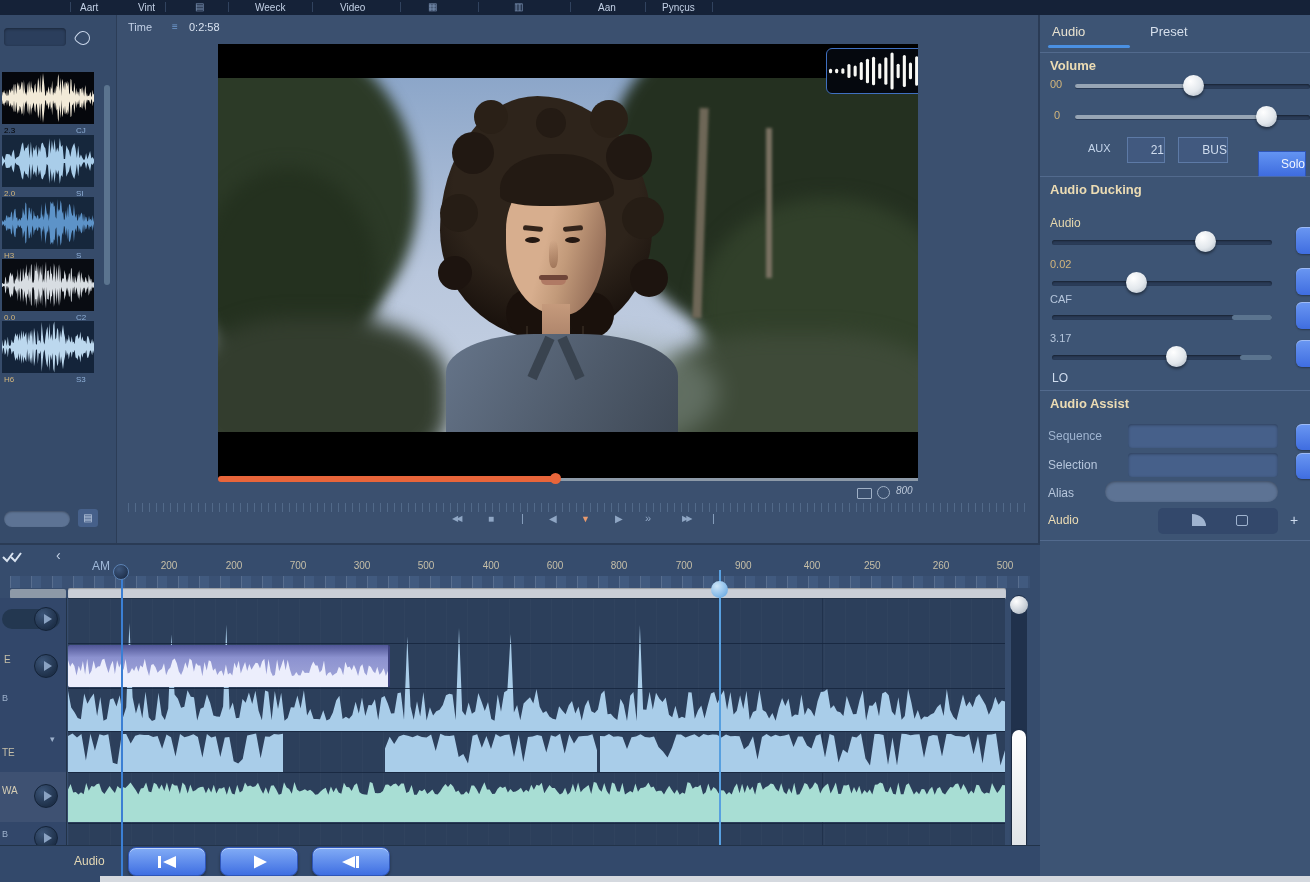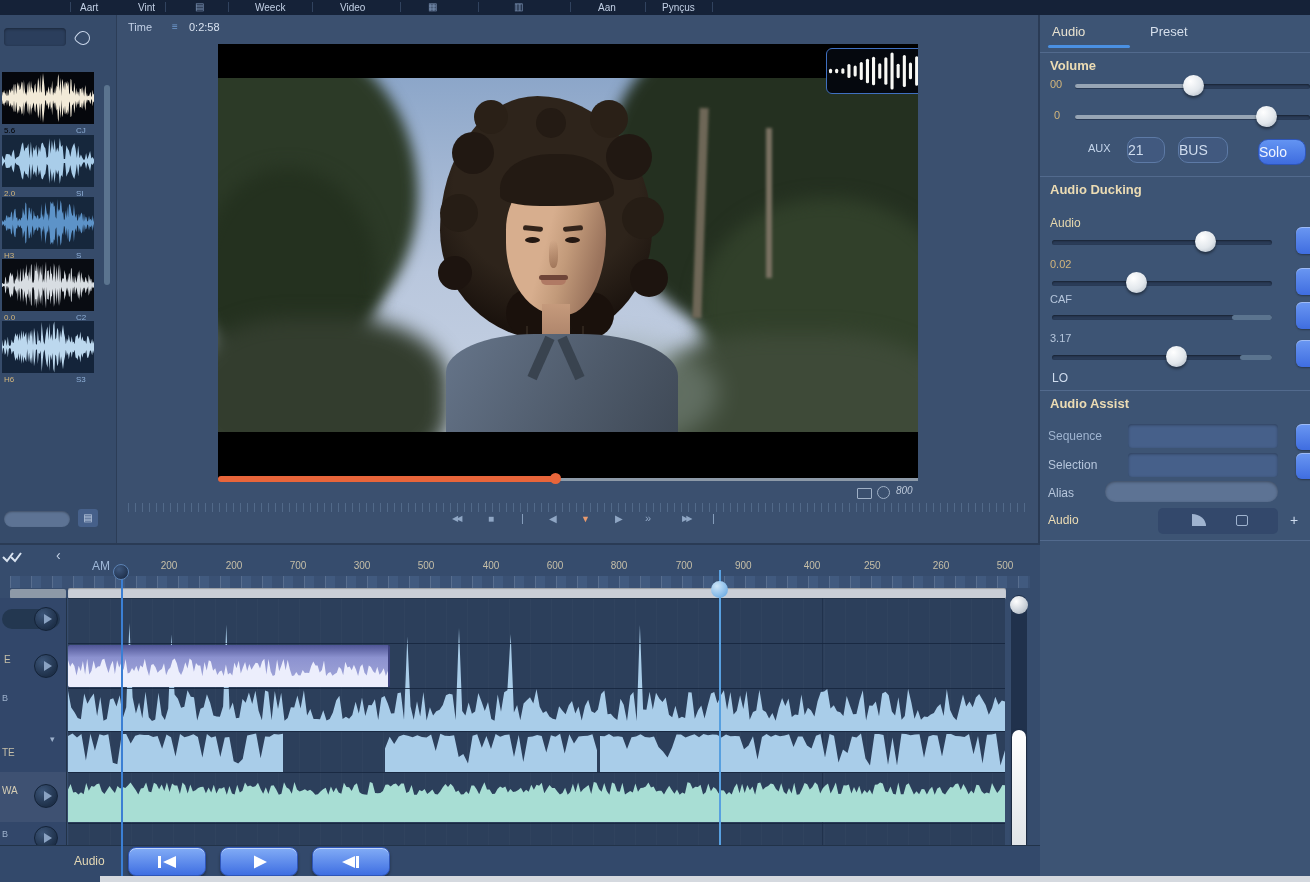--- a/index.html
+++ b/index.html
@@ -9,22 +9,22 @@
   .lb{position:absolute;white-space:nowrap;line-height:1}
   .cream{color:#ecdcb4}.gold{color:#d2b57c}.blu{color:#b6c6dc}.mut{color:#9fb4d0}.lt{color:#cfdcee}
   .track{position:absolute;height:5px;border-radius:3px;background:#2a3c58;box-shadow:inset 0 1px 2px rgba(0,0,0,.45)}
   .tfill{position:absolute;height:4px;border-radius:2px;background:#97a5b5}
   .ball{position:absolute;width:21px;height:21px;border-radius:50%;
         background:radial-gradient(circle at 35% 30%,#ffffff,#e2e7ec 55%,#a8b2bd);
         box-shadow:0 2px 3px rgba(0,0,0,.45)}
   .sbtn{position:absolute;width:24px;height:27px;border-radius:6px;
         background:linear-gradient(180deg,#6a97f2,#3f6de0);
         box-shadow:inset 0 1px 0 rgba(255,255,255,.35),0 1px 2px rgba(0,0,0,.35)}
-  .btn{position:absolute;border-radius:10px;background:#41597f;border:1px solid #5d7aa6;
-       color:#cfdcee;font-size:14px;text-align:left;box-sizing:border-box}
+  .btn{position:absolute;border-radius:0;background:#41597f;border:1px solid #5d7aa6;
+       color:#cfdcee;font-size:12px;text-align:right;box-sizing:border-box}
   .hdiv{position:absolute;left:1040px;width:270px;height:1px;background:rgba(96,122,158,.6)}
   .field{position:absolute;background:#46608a;border-radius:4px;box-shadow:inset 0 1px 3px rgba(0,0,0,.35)}
   .playc{position:absolute;width:24px;height:24px;border-radius:50%;
          background:radial-gradient(circle at 35% 30%,#3c5578,#1e3049 72%);
          border:1px solid #142338;box-sizing:border-box}
   .playc i{position:absolute;left:9px;top:6px;width:0;height:0;border-left:8px solid #8aa2c2;
            border-top:5px solid transparent;border-bottom:5px solid transparent}
   .lane-sep{position:absolute;left:68px;width:937px;height:1px;background:rgba(22,38,62,.85)}
   .bigbtn{position:absolute;width:78px;height:29px;border-radius:8px;
           background:linear-gradient(180deg,#82acf6,#3f6fe2);border:1px solid #2e55b8;
@@ -63,21 +63,21 @@
 
   <div class="abs" style="left:0;top:15px;width:116px;height:530px;background:#364b6a;border-right:1px solid #2c3d57">
     <div class="abs" style="left:4px;top:13px;width:62px;height:18px;background:#2b3e5c;border-radius:4px;box-shadow:inset 0 1px 3px rgba(0,0,0,.4)"></div>
     <div class="abs" style="left:76px;top:16px;width:12px;height:12px;border:1.5px solid #c9d6ea;border-radius:50% 50% 50% 4px;transform:rotate(40deg)"></div>
 
     <div class="wavebox" style="left:2px;top:57px;width:92px;height:52px;background:#05070c">
         <svg viewBox="0 0 92 52" preserveAspectRatio="none" style="position: absolute; left: 0px; top: 0px; width: 100%; height: 100%;">
           <path d="M0 26.0 L0.0 24.3 L0.7 19.8 L1.4 20.7 L2.1 18.0 L2.8 21.2 L3.5 21.3 L4.2 24.2 L5.0 18.0 L5.7 23.8 L6.4 23.3 L7.1 18.5 L7.8 17.3 L8.5 21.3 L9.2 16.3 L9.9 19.6 L10.6 18.0 L11.3 11.6 L12.0 23.6 L12.7 12.5 L13.4 12.3 L14.2 22.2 L14.9 15.4 L15.6 9.9 L16.3 14.8 L17.0 10.8 L17.7 18.3 L18.4 16.7 L19.1 13.5 L19.8 9.6 L20.5 11.1 L21.2 21.9 L21.9 7.7 L22.6 16.3 L23.4 22.5 L24.1 19.5 L24.8 23.8 L25.5 13.7 L26.2 10.0 L26.9 20.8 L27.6 8.3 L28.3 20.4 L29.0 8.7 L29.7 15.2 L30.4 16.5 L31.1 19.7 L31.8 21.5 L32.6 13.8 L33.3 11.3 L34.0 19.0 L34.7 20.7 L35.4 14.3 L36.1 5.7 L36.8 8.9 L37.5 21.2 L38.2 2.5 L38.9 19.3 L39.6 20.8 L40.3 8.8 L41.0 1.0 L41.8 8.6 L42.5 15.1 L43.2 23.0 L43.9 23.9 L44.6 18.0 L45.3 20.9 L46.0 17.6 L46.7 14.3 L47.4 19.0 L48.1 22.8 L48.8 14.6 L49.5 17.3 L50.2 8.4 L51.0 23.8 L51.7 20.0 L52.4 21.5 L53.1 15.1 L53.8 22.0 L54.5 13.3 L55.2 15.3 L55.9 4.9 L56.6 2.1 L57.3 19.0 L58.0 12.7 L58.7 5.8 L59.4 24.0 L60.2 6.8 L60.9 9.2 L61.6 17.0 L62.3 9.4 L63.0 18.4 L63.7 9.4 L64.4 11.9 L65.1 8.8 L65.8 14.5 L66.5 9.4 L67.2 22.4 L67.9 20.9 L68.6 6.7 L69.4 8.1 L70.1 19.7 L70.8 18.4 L71.5 21.6 L72.2 10.5 L72.9 15.6 L73.6 23.6 L74.3 15.4 L75.0 22.8 L75.7 19.3 L76.4 20.3 L77.1 24.6 L77.8 16.2 L78.6 17.3 L79.3 15.9 L80.0 21.7 L80.7 14.7 L81.4 19.7 L82.1 24.4 L82.8 16.9 L83.5 13.1 L84.2 24.4 L84.9 20.5 L85.6 24.6 L86.3 23.6 L87.0 24.2 L87.8 21.8 L88.5 19.7 L89.2 23.9 L89.9 25.0 L90.6 17.8 L91.3 22.6 L92.0 21.9 L92.0 30.1 L91.3 29.4 L90.6 34.2 L89.9 27.0 L89.2 28.1 L88.5 32.3 L87.8 30.2 L87.0 27.8 L86.3 28.4 L85.6 27.4 L84.9 31.5 L84.2 27.6 L83.5 38.9 L82.8 35.1 L82.1 27.6 L81.4 32.3 L80.7 37.3 L80.0 30.3 L79.3 36.1 L78.6 34.7 L77.8 35.8 L77.1 27.4 L76.4 31.7 L75.7 32.7 L75.0 29.2 L74.3 36.6 L73.6 28.4 L72.9 36.4 L72.2 41.5 L71.5 30.4 L70.8 33.6 L70.1 32.3 L69.4 43.9 L68.6 45.3 L67.9 31.1 L67.2 29.6 L66.5 42.6 L65.8 37.5 L65.1 43.2 L64.4 40.1 L63.7 42.6 L63.0 33.6 L62.3 42.6 L61.6 35.0 L60.9 42.8 L60.2 45.2 L59.4 28.0 L58.7 46.2 L58.0 39.3 L57.3 33.0 L56.6 49.9 L55.9 47.1 L55.2 36.7 L54.5 38.7 L53.8 30.0 L53.1 36.9 L52.4 30.5 L51.7 32.0 L51.0 28.2 L50.2 43.6 L49.5 34.7 L48.8 37.4 L48.1 29.2 L47.4 33.0 L46.7 37.7 L46.0 34.4 L45.3 31.1 L44.6 34.0 L43.9 28.1 L43.2 29.0 L42.5 36.9 L41.8 43.4 L41.0 51.0 L40.3 43.2 L39.6 31.2 L38.9 32.7 L38.2 49.5 L37.5 30.8 L36.8 43.1 L36.1 46.3 L35.4 37.7 L34.7 31.3 L34.0 33.0 L33.3 40.7 L32.6 38.2 L31.8 30.5 L31.1 32.3 L30.4 35.5 L29.7 36.8 L29.0 43.3 L28.3 31.6 L27.6 43.7 L26.9 31.2 L26.2 42.0 L25.5 38.3 L24.8 28.2 L24.1 32.5 L23.4 29.5 L22.6 35.7 L21.9 44.3 L21.2 30.1 L20.5 40.9 L19.8 42.4 L19.1 38.5 L18.4 35.3 L17.7 33.7 L17.0 41.2 L16.3 37.2 L15.6 42.1 L14.9 36.6 L14.2 29.8 L13.4 39.7 L12.7 39.5 L12.0 28.4 L11.3 40.4 L10.6 34.0 L9.9 32.4 L9.2 35.7 L8.5 30.7 L7.8 34.7 L7.1 33.5 L6.4 28.7 L5.7 28.2 L5.0 34.0 L4.2 27.8 L3.5 30.7 L2.8 30.8 L2.1 34.0 L1.4 31.3 L0.7 32.2 L0.0 27.7 Z" fill="#f2ead8"></path>
         </svg>
       </div>
-    <span class="lb" style="left:4px;top:112px;font-size:8px">5.6</span>
+    <span class="lb" style="left:4px;top:112px;font-size:8px">2.3</span>
     <span class="lb" style="left:76px;top:112px;font-size:8px;color:#8fb0d8">CJ</span>
 
     <div class="wavebox" style="left:2px;top:120px;width:92px;height:52px;background:#16273c">
         <svg viewBox="0 0 92 52" preserveAspectRatio="none" style="position: absolute; left: 0px; top: 0px; width: 100%; height: 100%;">
           <path d="M0 26.0 L0.0 20.4 L1.3 23.0 L2.6 25.2 L3.9 19.3 L5.3 18.9 L6.6 19.3 L7.9 19.5 L9.2 21.9 L10.5 17.1 L11.8 14.6 L13.1 24.6 L14.5 22.6 L15.8 21.9 L17.1 21.1 L18.4 16.1 L19.7 9.5 L21.0 7.3 L22.3 16.5 L23.7 12.6 L25.0 12.9 L26.3 8.5 L27.6 23.4 L28.9 6.6 L30.2 23.1 L31.5 12.0 L32.9 16.0 L34.2 9.7 L35.5 22.2 L36.8 11.5 L38.1 16.9 L39.4 8.8 L40.7 7.4 L42.1 11.4 L43.4 13.4 L44.7 22.9 L46.0 21.4 L47.3 3.3 L48.6 18.8 L49.9 5.2 L51.3 15.3 L52.6 4.0 L53.9 17.6 L55.2 12.6 L56.5 17.0 L57.8 2.9 L59.1 12.0 L60.5 10.1 L61.8 24.1 L63.1 24.1 L64.4 10.2 L65.7 13.6 L67.0 15.7 L68.3 22.1 L69.7 14.0 L71.0 10.5 L72.3 8.1 L73.6 14.0 L74.9 23.1 L76.2 10.4 L77.5 23.2 L78.9 19.6 L80.2 22.4 L81.5 24.8 L82.8 24.4 L84.1 18.1 L85.4 24.2 L86.7 20.5 L88.1 16.1 L89.4 23.4 L90.7 22.0 L92.0 24.6 L92.0 27.4 L90.7 30.0 L89.4 28.6 L88.1 35.9 L86.7 31.5 L85.4 27.8 L84.1 33.9 L82.8 27.6 L81.5 27.2 L80.2 29.6 L78.9 32.4 L77.5 28.8 L76.2 41.6 L74.9 28.9 L73.6 38.0 L72.3 43.9 L71.0 41.5 L69.7 38.0 L68.3 29.9 L67.0 36.3 L65.7 38.4 L64.4 41.8 L63.1 27.9 L61.8 27.9 L60.5 41.9 L59.1 40.0 L57.8 49.1 L56.5 35.0 L55.2 39.4 L53.9 34.4 L52.6 48.0 L51.3 36.7 L49.9 46.8 L48.6 33.2 L47.3 48.7 L46.0 30.6 L44.7 29.1 L43.4 38.6 L42.1 40.6 L40.7 44.6 L39.4 43.2 L38.1 35.1 L36.8 40.5 L35.5 29.8 L34.2 42.3 L32.9 36.0 L31.5 40.0 L30.2 28.9 L28.9 45.4 L27.6 28.6 L26.3 43.5 L25.0 39.1 L23.7 39.4 L22.3 35.5 L21.0 44.7 L19.7 42.5 L18.4 35.9 L17.1 30.9 L15.8 30.1 L14.5 29.4 L13.1 27.4 L11.8 37.4 L10.5 34.9 L9.2 30.1 L7.9 32.5 L6.6 32.7 L5.3 33.1 L3.9 32.7 L2.6 26.8 L1.3 29.0 L0.0 31.6 Z" fill="#a9cde9"></path>
         </svg>
       </div>
     <span class="lb gold" style="left:4px;top:175px;font-size:8px">2.0</span>
     <span class="lb" style="left:76px;top:175px;font-size:8px;color:#8fb0d8">SI</span>
 
@@ -223,21 +223,21 @@
     <div class="tfill" style="left:35px;top:69px;width:118px"></div>
     <div class="ball" style="left:143px;top:60px"></div>
     <span class="lb gold" style="left:14px;top:95px;font-size:11px">0</span>
     <div class="track" style="left:35px;top:100px;width:235px"></div>
     <div class="tfill" style="left:35px;top:100px;width:191px"></div>
     <div class="ball" style="left:216px;top:91px"></div>
 
     <span class="lb" style="left:48px;top:128px;font-size:11px;color:#c3d4ea">AUX</span>
     <div class="btn" style="left:87px;top:122px;width:38px;height:26px;line-height:24px">21</div>
     <div class="btn" style="left:138px;top:122px;width:50px;height:26px;line-height:24px">BUS</div>
-    <div class="btn" style="left:218px;top:124px;width:48px;height:26px;line-height:24px;background:linear-gradient(180deg,#6394f2,#3e6cdf);border-color:#2e55b8;color:#f0f5ff">Solo</div>
+    <div class="btn" style="left:218px;top:136px;width:48px;height:26px;line-height:24px;background:linear-gradient(180deg,#6394f2,#3e6cdf);border-color:#2e55b8;color:#f0f5ff">Solo</div>
     <div class="hdiv" style="left:0;top:161px;width:270px"></div>
 
     <span class="lb cream" style="left:10px;top:168px;font-size:13px;font-weight:bold">Audio Ducking</span>
 
     <span class="lb" style="left:10px;top:202px;font-size:12px;color:#e6d8ae">Audio</span>
     <div class="track" style="left:12px;top:225px;width:220px"></div>
     <div class="ball" style="left:155px;top:216px"></div>
     <div class="sbtn" style="left:256px;top:212px"></div>
 
     <span class="lb gold" style="left:10px;top:244px;font-size:11px">0.02</span>

